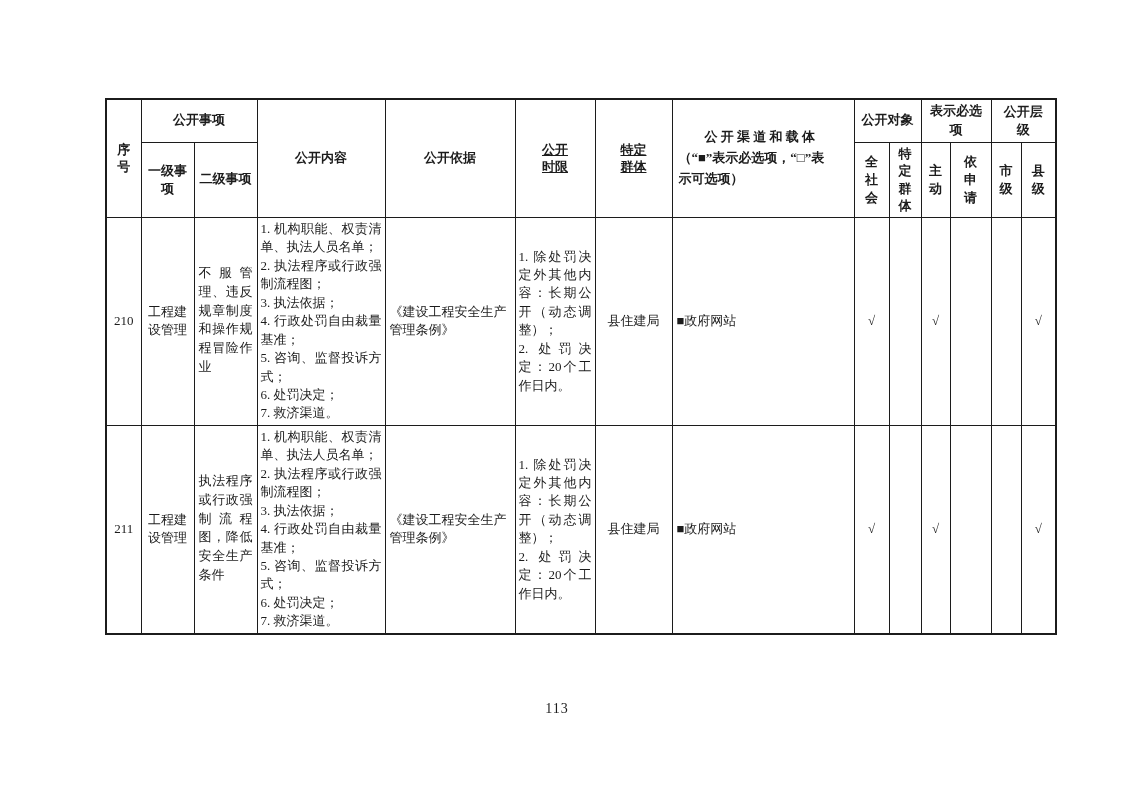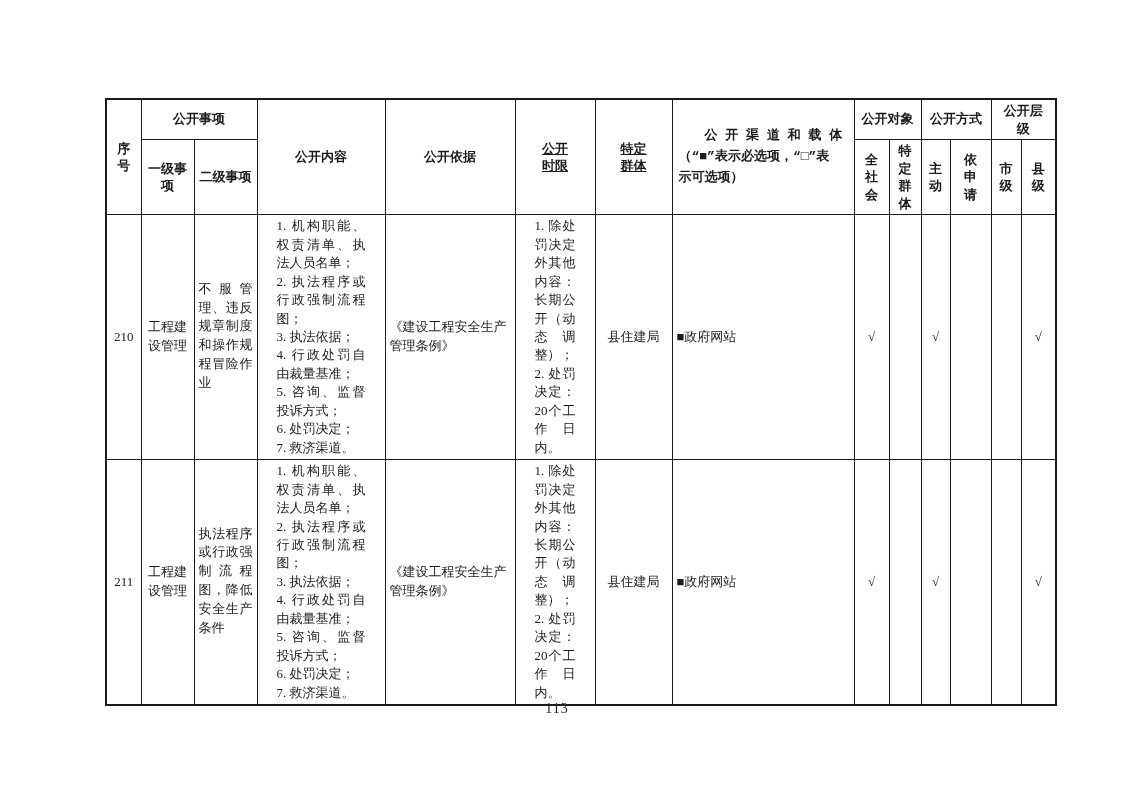--- a/index.html
+++ b/index.html
@@ -34,22 +34,22 @@
   tr.r2  { height: 205px; }
   tr.hr1 td, tr.hr2 td { font-weight: bold; }
 
   .vb { display: inline-block; word-break: break-all; line-height: 1.35; text-align: center; vertical-align: middle; }
   .w1 { width: 1.06em; }
   .w2 { width: 2.12em; text-decoration: underline; }
   .w3 { width: 3.2em; }
 
   td.left  { text-align: left; }
   td.just  { text-align: justify; font-family: Liberation Mono, monospace; }
-  td.content { text-align: justify; white-space: pre-line; line-height: 1.42; padding: 2px 19px; }
-  td.chan-h { text-align: left; white-space: pre-line; line-height: 1.6; padding: 16px 6px; font-family: Liberation Mono, monospace; }
+  td.content { text-align: justify; white-space: pre-line; line-height: 1.42; padding: 2px 3px; }
+  td.chan-h { text-align: left; white-space: pre-line; line-height: 1.6; padding: 16px 6px; }
   td.check { font-size: 13px; }
 
   .page-num {
     position: absolute; left: 0; right: 8px; top: 701px;
     text-align: center; font-size: 14px; color: #1c1c1c;
     letter-spacing: 1px;
   }
 </style>
 </head>
 <body>
@@ -79,21 +79,21 @@
       <td rowspan="2"><span class="vb w1">序号</span></td>
       <td colspan="2">公开事项</td>
       <td rowspan="2">公开内容</td>
       <td rowspan="2">公开依据</td>
       <td rowspan="2"><span class="vb w2">公开时限</span></td>
       <td rowspan="2"><span class="vb w2">特定群体</span></td>
       <td rowspan="2" class="chan-h">　　公 开 渠 道 和 载 体
 （“■”表示必选项，“□”表
 示可选项）</td>
       <td colspan="2">公开对象</td>
-      <td colspan="2">公开方式</td>
+      <td colspan="2">表示必选项</td>
       <td colspan="2"><span class="vb w3">公开层级</span></td>
     </tr>
 
     <tr class="hr2">
       <td><span class="vb w3">一级事项</span></td>
       <td>二级事项</td>
       <td><span class="vb w1">全社会</span></td>
       <td><span class="vb w1">特定群体</span></td>
       <td><span class="vb w1">主动</span></td>
       <td><span class="vb w1">依申请</span></td>

